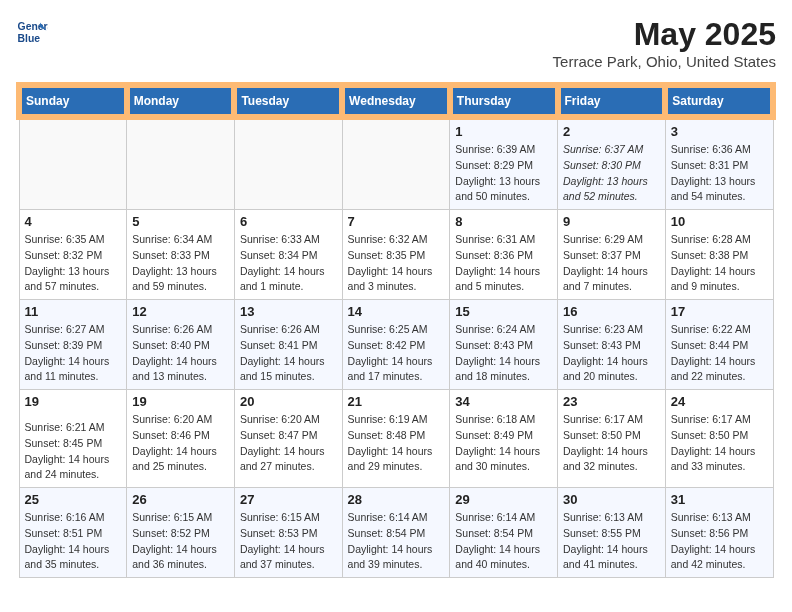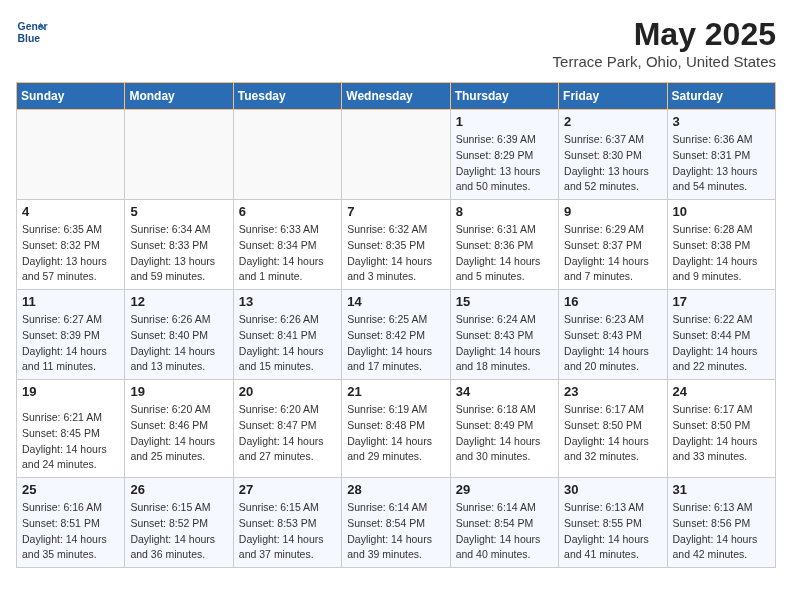--- a/index.html
+++ b/index.html
@@ -45,21 +45,21 @@
     }
     thead tr {
       background-color: #2a6db5;
       color: #fff;
     }
     thead th {
       padding: 6px 4px;
       text-align: left;
       font-size: 12px;
       font-weight: bold;
-      border: 1px solid #fdba74;
+      border: 6px solid #fdba74;
     }
     tbody tr {
       vertical-align: top;
     }
     tbody td {
       border: 1px solid #ccc;
       padding: 4px 5px;
       min-height: 80px;
       background: #fff;
     }
@@ -118,21 +118,21 @@
         <td class="empty-cell"></td>
         <td>
           <div class="day-num">1</div>
           <div class="day-info" style="white-space: pre-line;">Sunrise: 6:39 AM
 Sunset: 8:29 PM
 Daylight: 13 hours
 and 50 minutes.</div>
         </td>
         <td>
           <div class="day-num">2</div>
-          <div class="day-info" style="white-space: pre-line;">Sunrise: 6:37 AM
+          <div class="day-info" style="white-space: pre-line; font-style: italic;">Sunrise: 6:37 AM
 Sunset: 8:30 PM
 Daylight: 13 hours
 and 52 minutes.</div>
         </td>
         <td>
           <div class="day-num">3</div>
           <div class="day-info" style="white-space: pre-line;">Sunrise: 6:36 AM
 Sunset: 8:31 PM
 Daylight: 13 hours
 and 54 minutes.</div>

